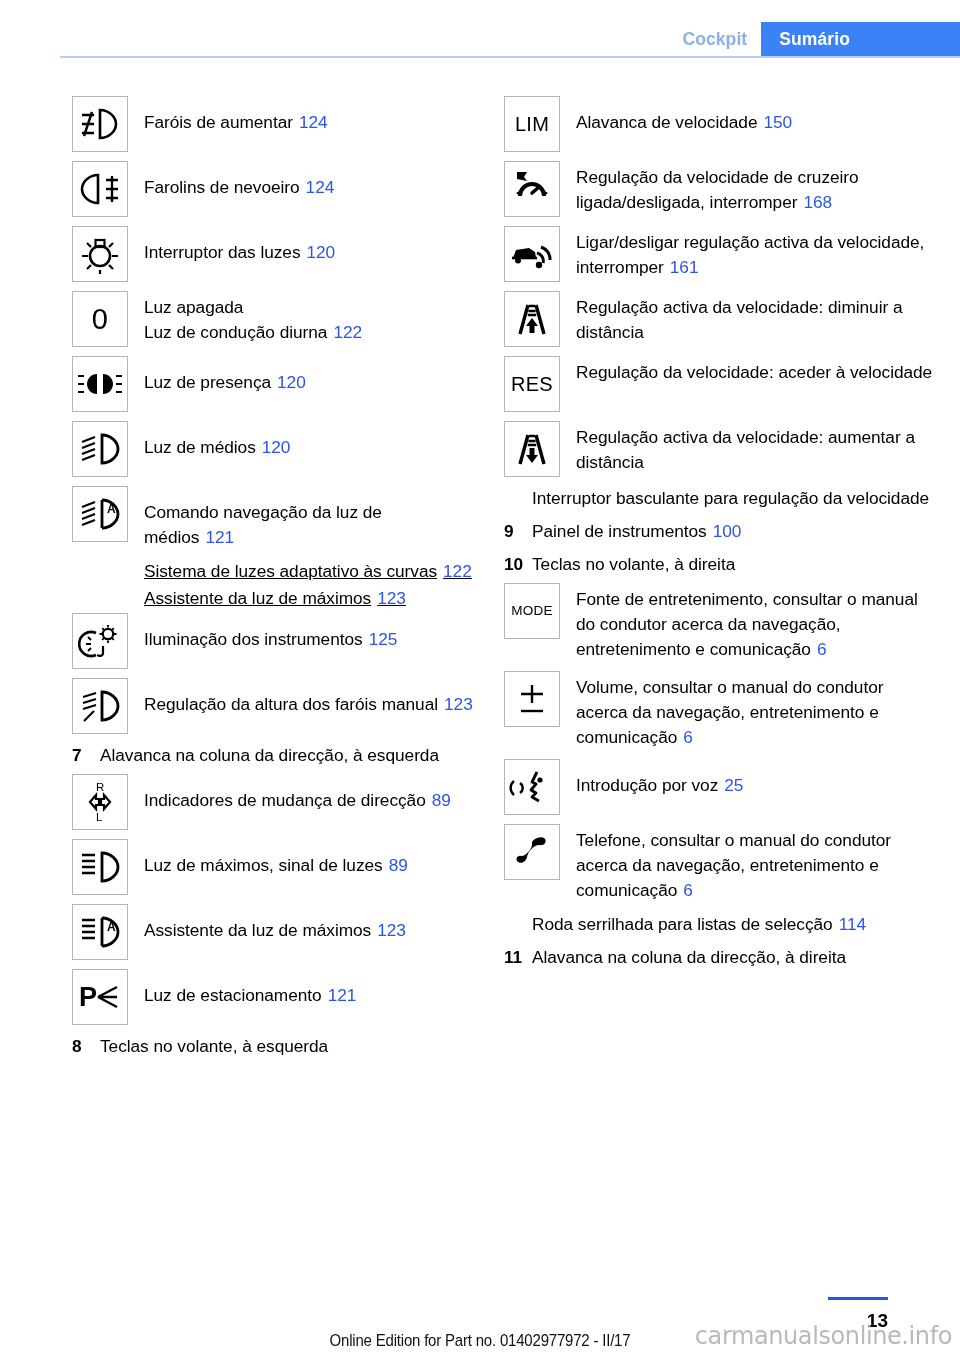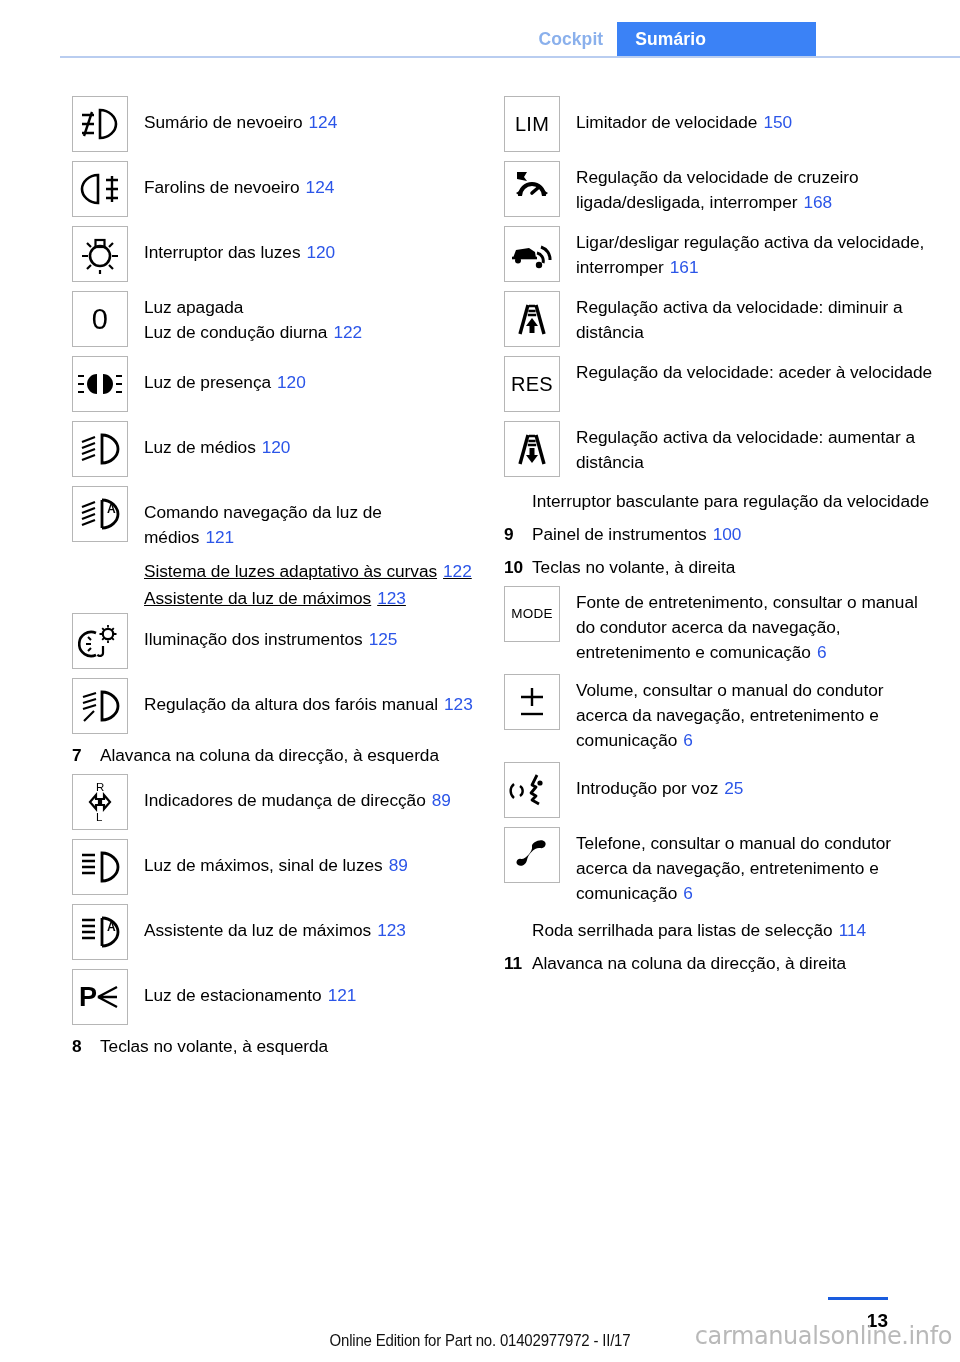--- a/index.html
+++ b/index.html
@@ -14,21 +14,21 @@
     font-family: "Liberation Sans", sans-serif;
     color: #000000;
     overflow: hidden;
   }
 
   
   .header {
     position: absolute;
     top: 22px;
     left: 0;
-    width: 816px;
+    width: 960px;
     height: 36px;
   }
   .header-inner {
     position: absolute;
     right: 0;
     top: 0;
     display: flex;
     align-items: stretch;
     height: 34px;
   }
@@ -144,21 +144,21 @@
     text-align: left;
   }
   .num-item .num-label { flex: 1 1 auto; }
 
   
   .plain-para {
     margin-left: 28px;
     font-size: 17.3px;
     line-height: 25px;
     letter-spacing: -.05px;
-    margin-top: 12px;
+    margin-top: 6px;
     margin-bottom: 2px;
   }
 
   
   .footer-rule {
     position: absolute;
     right: 72px;
     bottom: 62px;
     width: 60px;
     height: 3px;
@@ -210,21 +210,21 @@
 
     <div class="icon-row">
       <div class="icon-box">
         <svg width="44" height="36" viewBox="0 0 44 36">
           <path d="M22 4 C31 4 38 11 38 18 C38 25 31 32 22 32 Z" fill="none" stroke="#000" stroke-width="2.6"></path>
           <path d="M4 9 H16 M4 18 H16 M4 27 H16" stroke="#000" stroke-width="2.4"></path>
           <path d="M14 6 L6 30" stroke="#000" stroke-width="2.4"></path>
         </svg>
       </div>
       <div class="row-text">
-        <span>Sumário de nevoeiro</span><span class="pg">124</span>
+        <span>Faróis de aumentar</span><span class="pg">124</span>
       </div>
     </div>
 
     <div class="icon-row">
       <div class="icon-box">
         <svg width="44" height="36" viewBox="0 0 44 36">
           <path d="M20 4 C11 4 4 11 4 18 C4 25 11 32 20 32 Z" fill="none" stroke="#000" stroke-width="2.6"></path>
           <path d="M28 9 H40 M28 18 H40 M28 27 H40" stroke="#000" stroke-width="2.4"></path>
           <path d="M34 5 L34 31" stroke="#000" stroke-width="2.4"></path>
         </svg>
@@ -396,21 +396,21 @@
 
   </div>
 
   <div class="col col-right">
 
     <div class="icon-row">
       <div class="icon-box">
         <span class="icon-text-glyph">LIM</span>
       </div>
       <div class="row-text">
-        <span>Limitador de velocidade</span><span class="pg">150</span>
+        <span>Alavanca de velocidade</span><span class="pg">150</span>
       </div>
     </div>
 
     <div class="icon-row">
       <div class="icon-box">
         <svg width="44" height="40" viewBox="0 0 44 40">
           <path d="M10 27 A12 12 0 1 1 34 27" fill="none" stroke="#000" stroke-width="4"></path>
           <path d="M10 27 L6 24 L11 21 Z" fill="#000"></path>
           <path d="M34 27 L38 24 L33 21 Z" fill="#000"></path>
           <path d="M22 24 L29 18" stroke="#000" stroke-width="3.6" stroke-linecap="round"></path>

